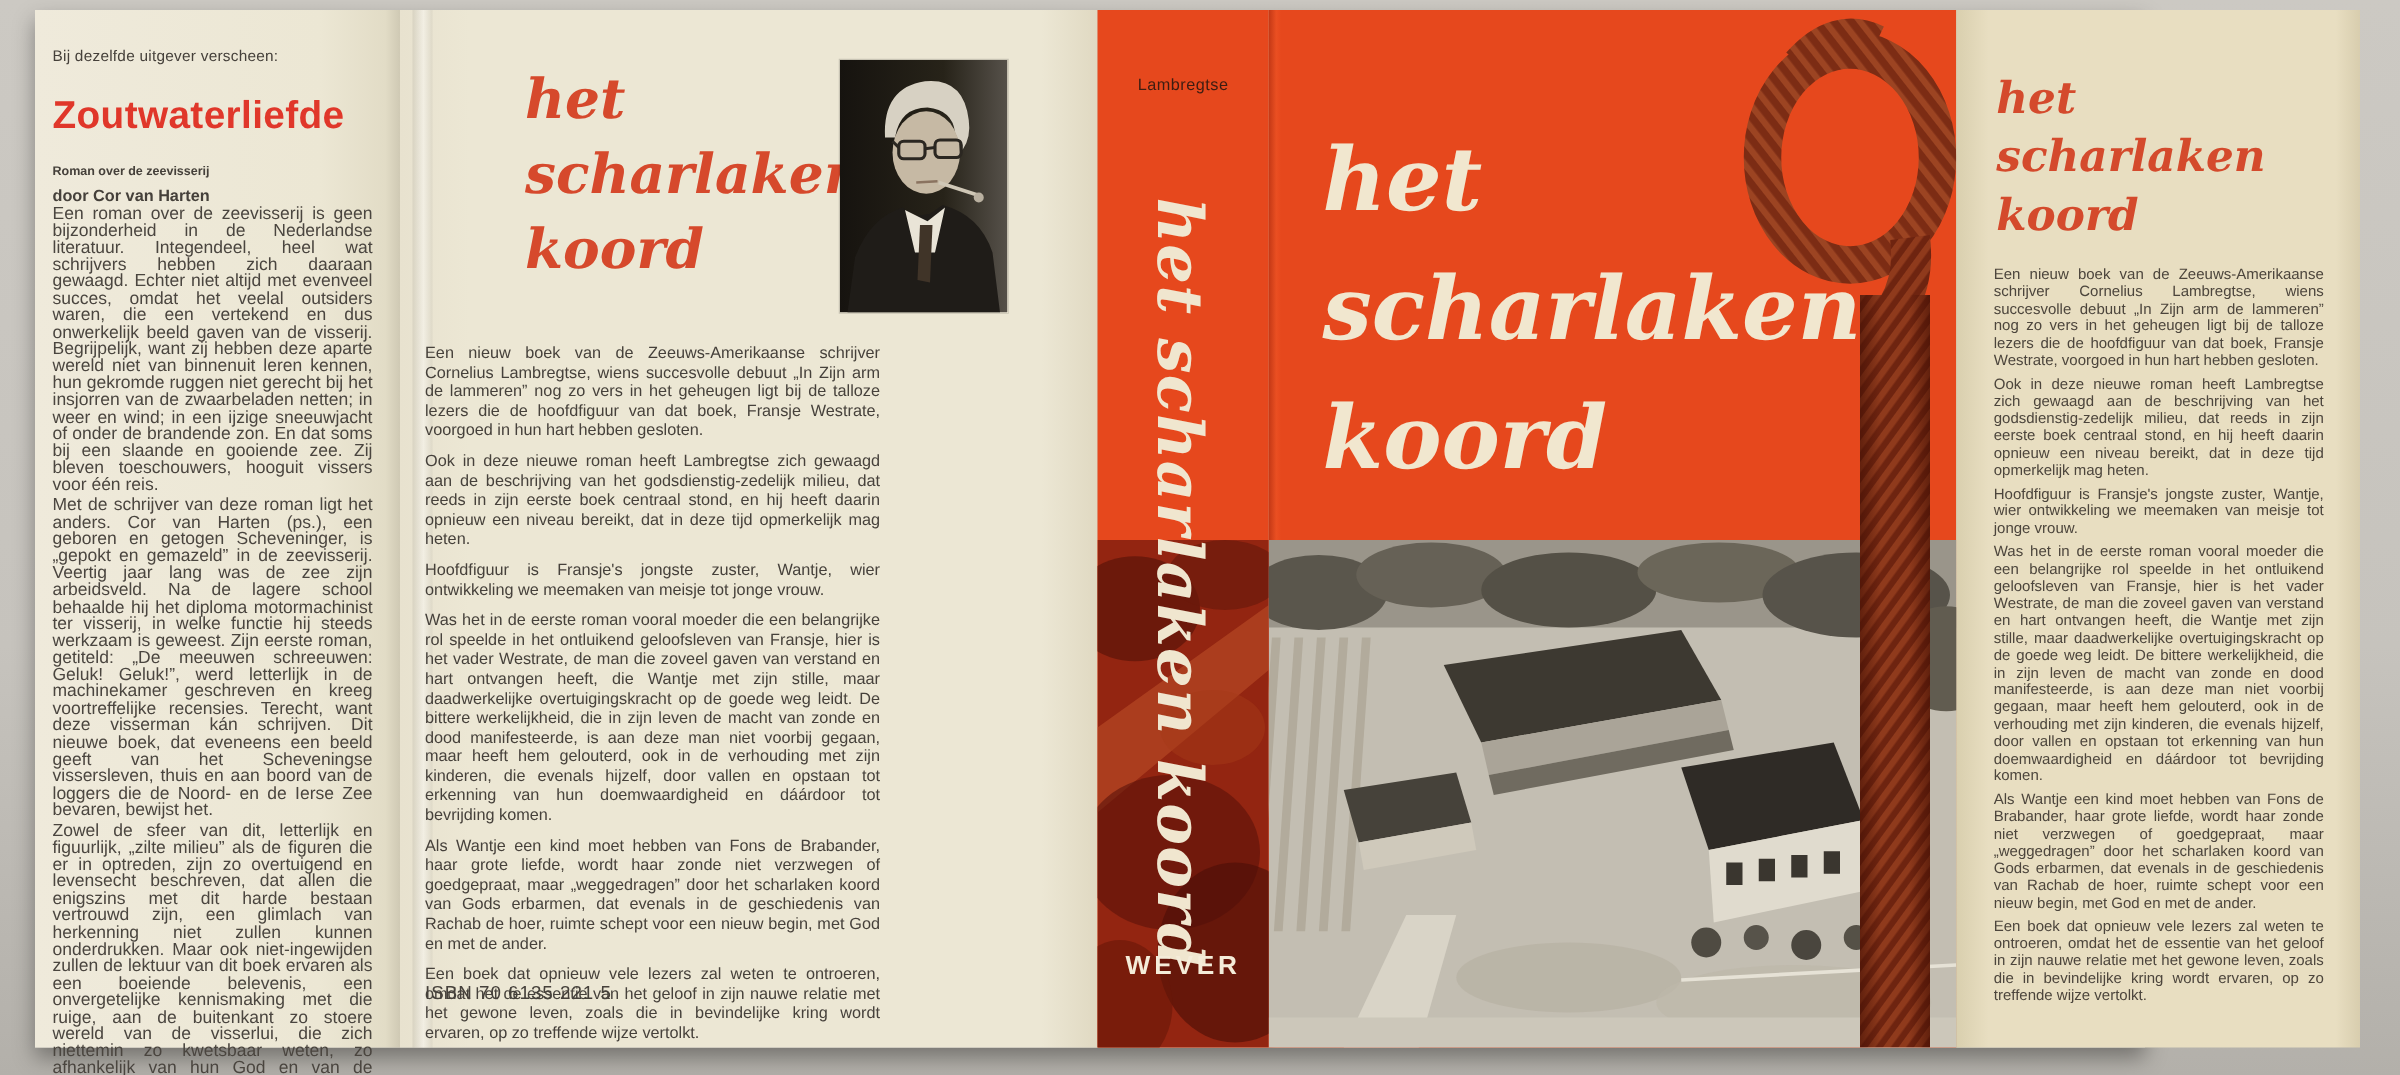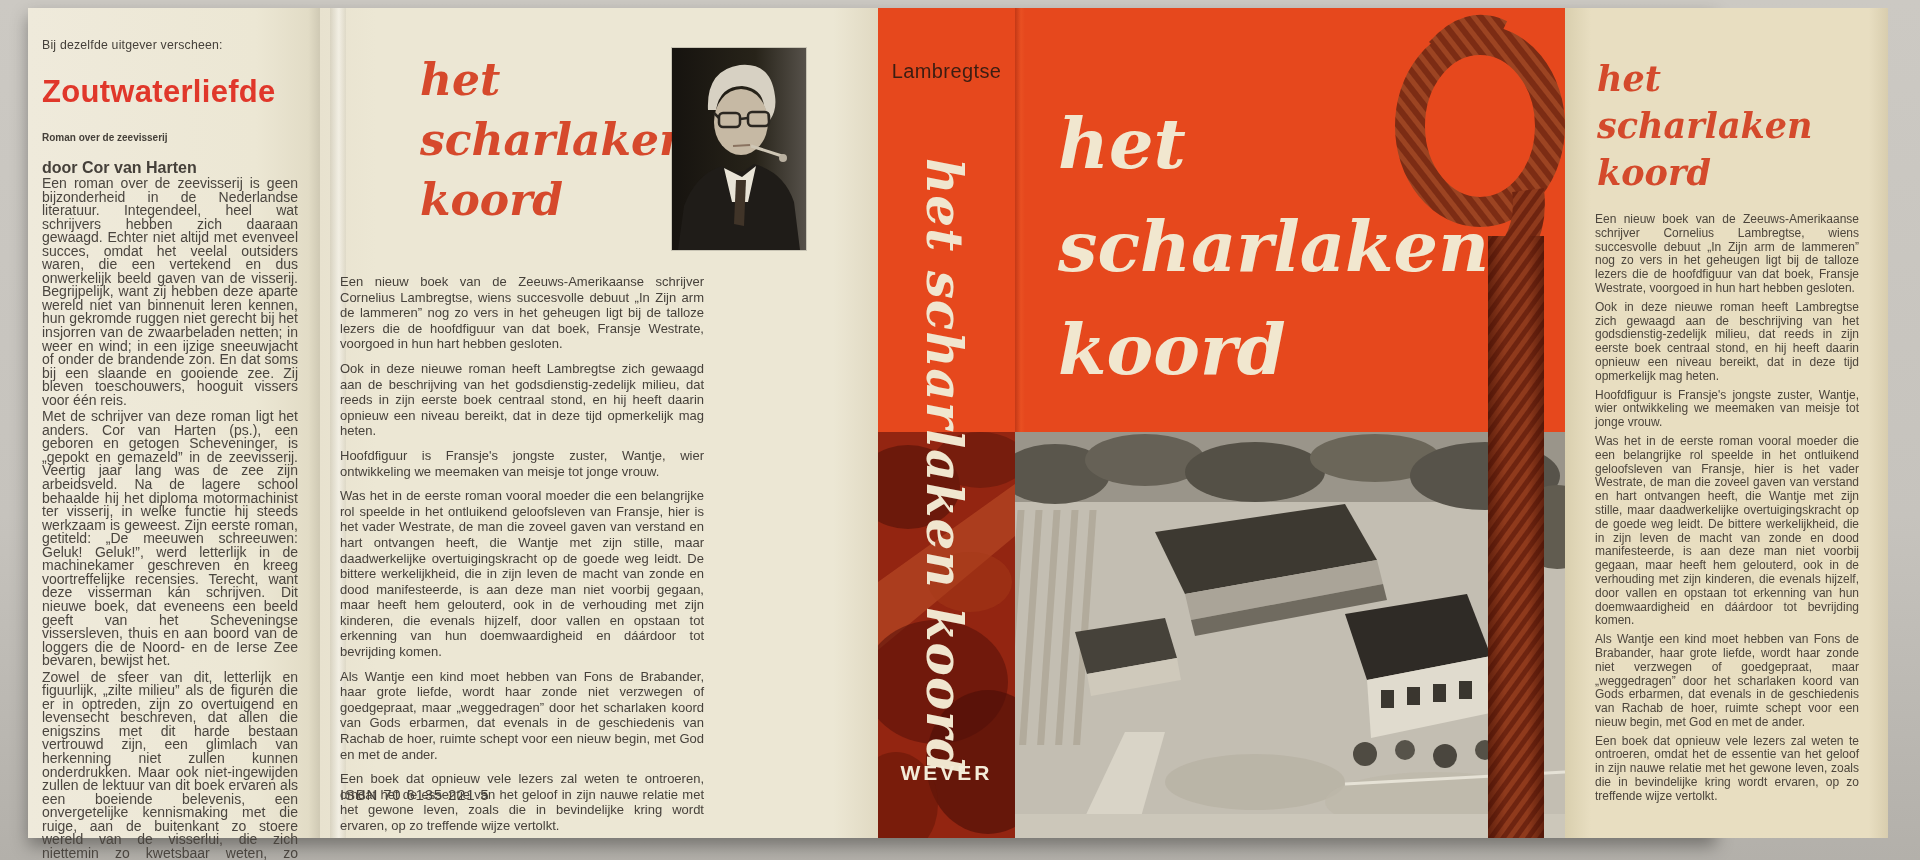--- a/index.html
+++ b/index.html
@@ -8,41 +8,41 @@
   .jacket{position:absolute;left:28px;top:8px;width:1688px;height:830px;
           box-shadow:0 8px 16px rgba(0,0,0,.35);}
   .panel{position:absolute;top:0;height:830px;}
 
   
   .left-flap{left:0;width:292px;background:linear-gradient(90deg,#efeadb 0%,#ece7d4 78%,#e2dcc6 96%,#cfc9b4 100%);}
   .lf-inner{position:absolute;left:14px;top:30px;width:256px;color:#45403a;}
   .lf-intro{font-size:12.3px;letter-spacing:.2px;}
   .lf-title{margin:22px 0 0 0;font-size:31px;font-weight:bold;color:#e0372a;letter-spacing:.3px;}
   .lf-sub{margin-top:22px;font-size:10px;font-weight:bold;}
-  .lf-by{margin-top:16px;font-size:16px;font-weight:bold;}
+  .lf-by{margin-top:6px;font-size:13px;font-weight:bold;}
   .lf-body{margin-top:0;font-size:14px;line-height:13.55px;text-align:justify;color:#4a453f;}
   .lf-body p{margin:0 0 3px 0;}
 
   
   .back-cover{left:292px;width:558px;background:linear-gradient(90deg,#e8e2cf 0%,#ece7d4 10%,#ece7d4 92%,#e0d9c2 100%);}
   .back-cover::before{content:"";position:absolute;left:10px;top:0;width:16px;height:100%;
       background:linear-gradient(90deg,rgba(0,0,0,.07),rgba(255,255,255,.4) 55%,rgba(0,0,0,.05));}
   .script-title{font-family:"DejaVu Serif",serif;font-style:italic;font-weight:bold;line-height:1;}
   .bc-title{position:absolute;left:100px;top:42px;color:#d6492c;font-size:44px;}
   .bc-title div{line-height:60px;}
   .bc-photo{position:absolute;left:352px;top:40px;width:134px;height:202px;box-shadow:0 0 0 1px rgba(0,0,0,.15);}
   .bc-body{position:absolute;left:20px;top:266px;width:364px;font-size:13px;line-height:15.6px;
            text-align:justify;color:#46413b;}
   .bc-body p{margin:0 0 9px 0;}
   .bc-isbn{position:absolute;left:20px;top:778px;font-size:15px;letter-spacing:.8px;color:#46413b;}
 
   
   .spine{left:850px;width:137px;background:#e6481d;}
   .spine-author{position:absolute;left:0;top:52px;width:100%;text-align:center;
-                font-size:20px;color:#3c1d12;letter-spacing:.4px;}
+                font-size:13px;color:#3c1d12;letter-spacing:.4px;}
   .spine-title{position:absolute;left:50%;transform:translateX(-54%);top:150px;height:560px;
                writing-mode:vertical-rl;font-family:"DejaVu Serif",serif;font-style:italic;font-weight:bold;
                font-size:50px;letter-spacing:1px;color:#f0e6cf;z-index:3;white-space:nowrap;}
   .spine-photo{position:absolute;left:0;top:424px;width:137px;height:406px;z-index:1;}
   .spine-pub{position:absolute;left:0;top:753px;width:100%;text-align:center;z-index:4;
              font-size:21px;font-weight:bold;letter-spacing:3px;color:#f4ecd9;}
 
   
   .front-cover{left:987px;width:550px;background:#e6481d;}
   .front-cover::before{content:"";position:absolute;left:0;top:0;width:10px;height:100%;

